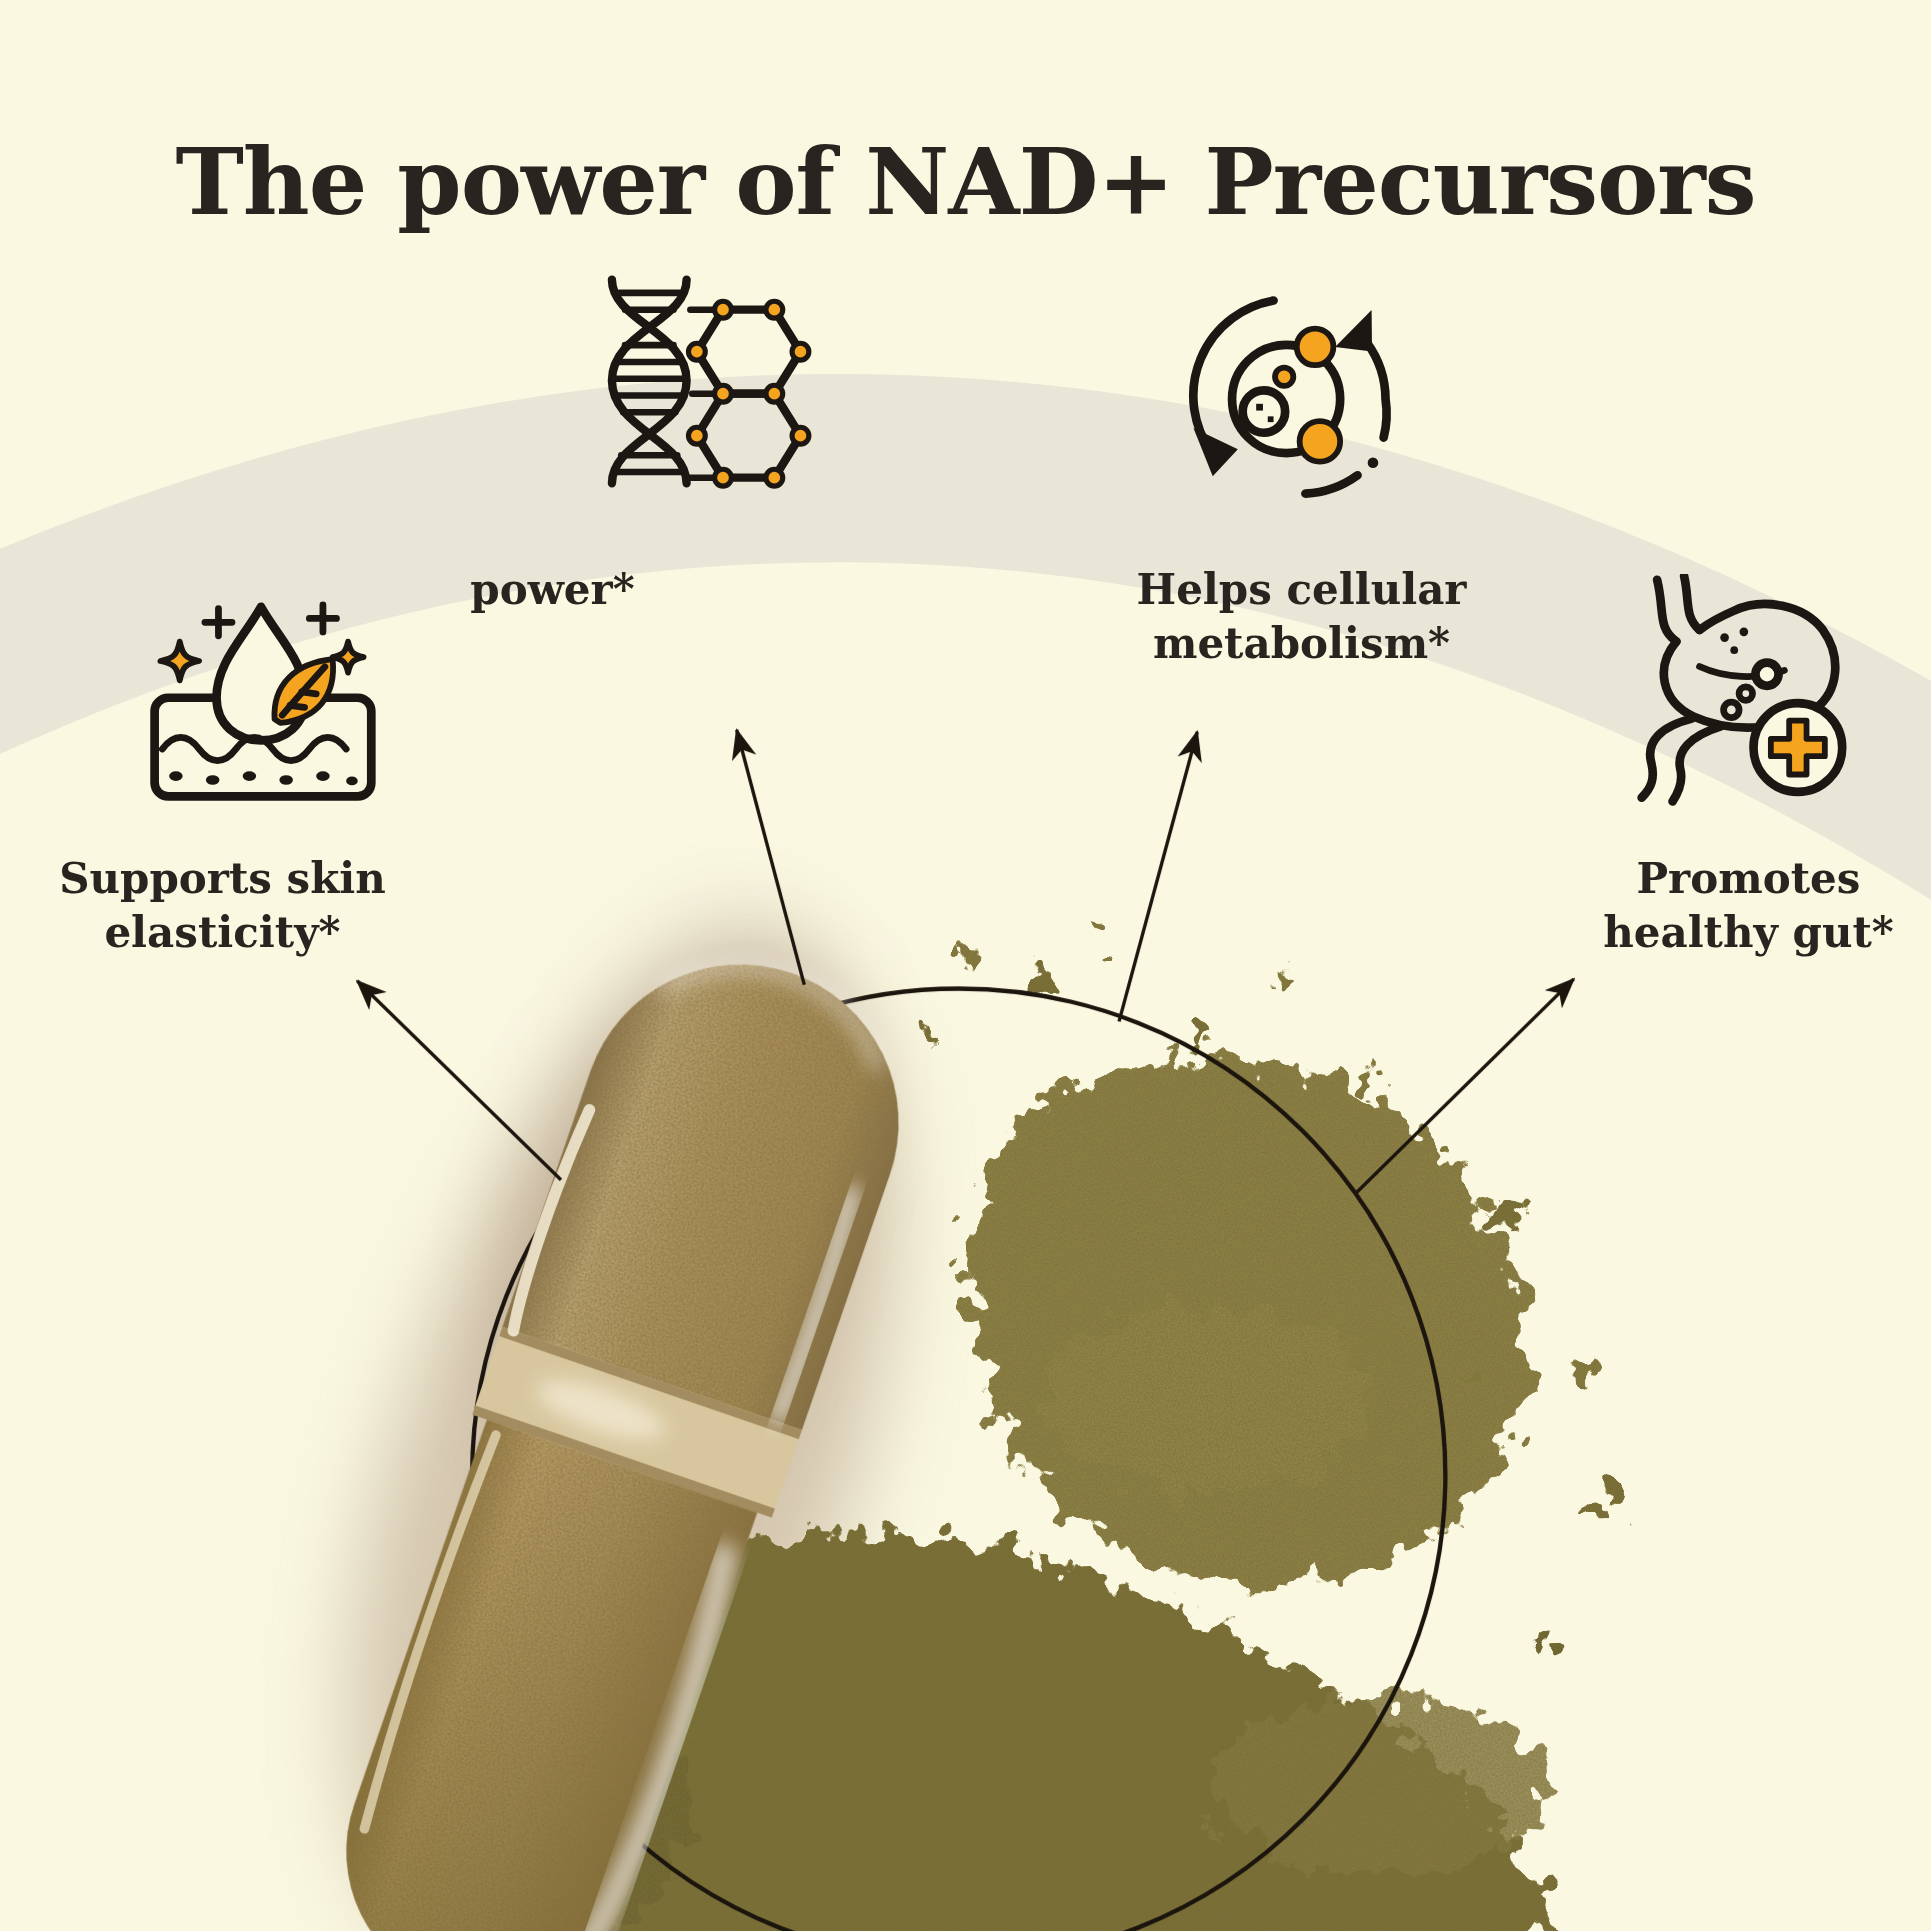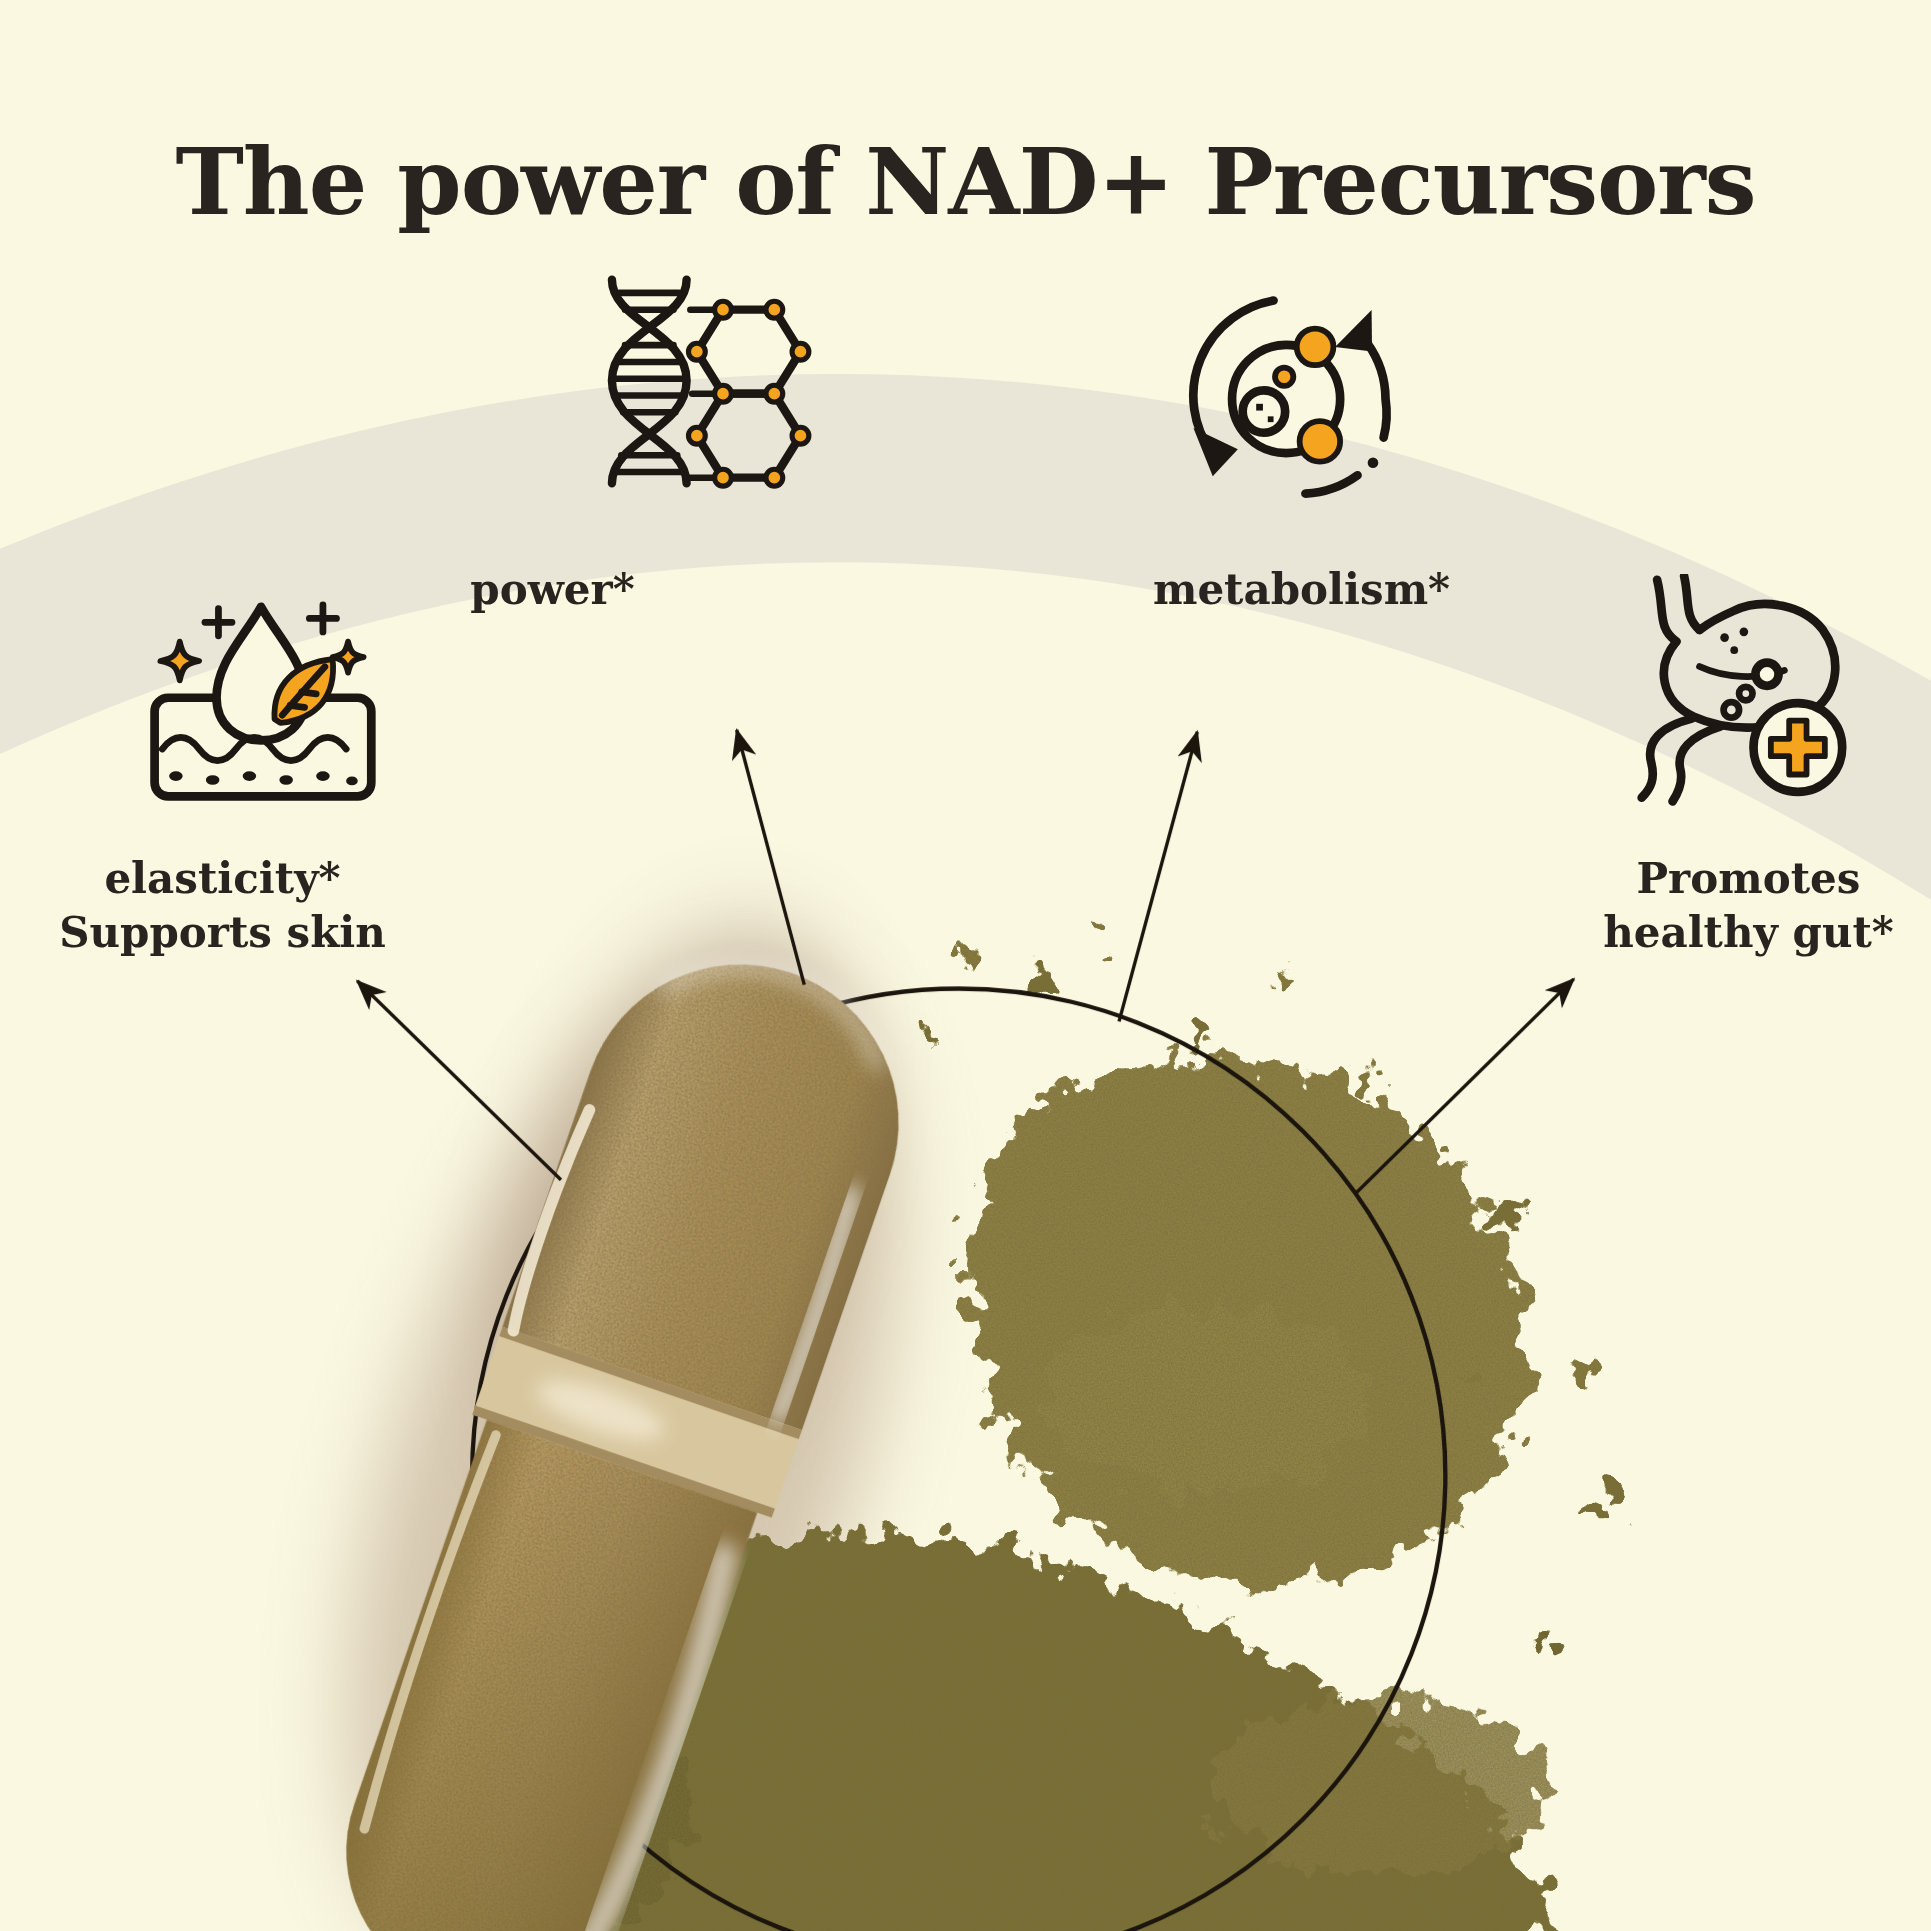--- a/index.html
+++ b/index.html
@@ -197,20 +197,21 @@
     <path d="M 206 30 L 160 58 L 196 72 Z" class="ink-dot" transform="rotate(-14 186 50)"></path>
     <circle class="ic ic-bg" cx="112" cy="118" r="56"></circle>
     <circle class="ic-orange" cx="142" cy="64" r="19"></circle>
     <circle class="ic-orange" cx="147" cy="162" r="21"></circle>
     <circle class="ic-orange" cx="110" cy="95" r="9.5"></circle>
     <circle class="ic ic-bg" cx="89" cy="131" r="22" stroke-width="7"></circle>
     <rect x="81" y="123" width="7" height="7" class="ink-dot"></rect>
     <rect x="93" y="136" width="6" height="6" class="ink-dot"></rect>
   </svg>
   <div class="benefit-label" style="left:1106px;top:563px">
+    <div>Helps cellular</div>
     <div>metabolism*</div>
   </div>
 
   <svg class="benefit-icon" style="left:143px;top:601px;width:237px;height:208px" viewBox="0 0 245 215">
     <rect class="ic" x="12" y="100" width="224" height="102" rx="14"></rect>
     <path class="ic ic-bg" d="M 122 6 C 104 38, 76 64, 76 100 C 76 128, 97 144, 122 144
                               C 147 144, 168 128, 168 100 C 168 64, 140 38, 122 6 Z"></path>
     <path class="ic-orange" d="M 136 122 C 134 86, 158 64, 196 60 C 200 98, 180 122, 142 126 Z"></path>
     <path class="ic-thin" d="M 144 118 C 156 104, 170 88, 188 68" stroke-width="5"></path>
     <path class="ic-thin" d="M 152 108 L 167 110" stroke-width="5"></path>
@@ -227,22 +228,22 @@
         <ellipse cx="216" cy="186" rx="6" ry="4.5"></ellipse>
     </g>
     <path class="ic-thin" d="M 78 8 V 36 M 64 22 H 92" stroke-width="8"></path>
     <path class="ic-thin" d="M 186 4 V 32 M 172 18 H 200" stroke-width="8"></path>
     <path class="ic-orange" d="M 38 42 C 41 56, 44 59, 58 62 C 44 65, 41 68, 38 82
                                C 35 68, 32 65, 18 62 C 32 59, 35 56, 38 42 Z"></path>
     <path class="ic-orange" d="M 212 42 C 214.5 53, 217 55.5, 228 58 C 217 60.5, 214.5 63, 212 74
                                C 209.5 63, 207 60.5, 196 58 C 207 55.5, 209.5 53, 212 42 Z"></path>
   </svg>
   <div class="benefit-label" style="left:27px;top:852px">
+    <div>Supports skin</div>
     <div>elasticity*</div>
-    <div>Supports skin</div>
   </div>
 
   <svg class="benefit-icon" style="left:1632px;top:574px;width:270px;height:241px" viewBox="0 0 280 250">
     <path class="ic" d="M 26 6 C 34 38, 26 56, 46 70"></path>
     <path class="ic" d="M 54 2 C 60 28, 54 44, 70 58"></path>
     <path class="ic" d="M 46 70 C 24 96, 30 132, 64 148 C 104 166, 160 162, 190 140
                         C 214 122, 218 86, 198 58 C 178 32, 136 24, 106 38 C 92 44, 78 52, 70 58"></path>
     <path class="ic" d="M 62 150 C 30 158, 14 174, 20 196 C 24 212, 20 222, 10 232"></path>
     <path class="ic" d="M 92 158 C 60 168, 46 184, 50 202 C 53 214, 50 224, 42 236"></path>
     <path class="ic-thin" d="M 70 96 C 96 108, 130 110, 158 100"></path>

